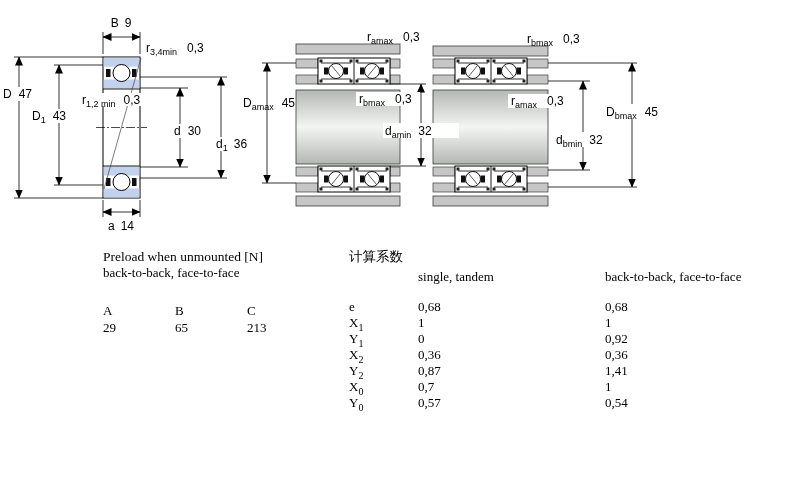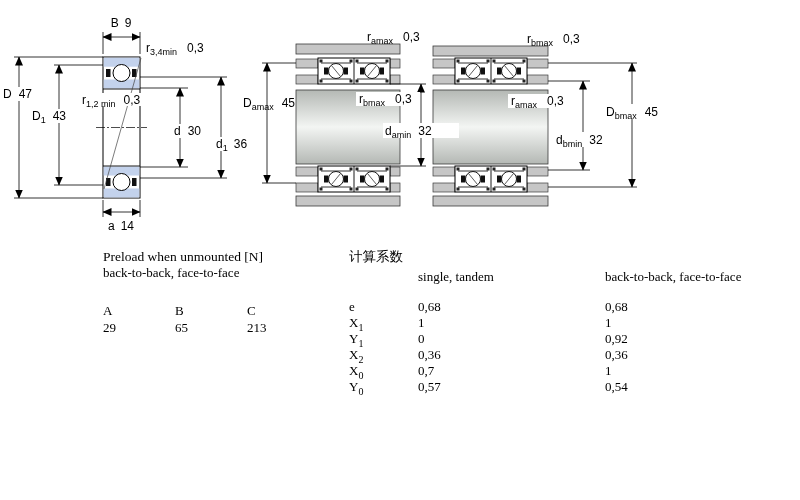--- a/index.html
+++ b/index.html
@@ -261,20 +261,25 @@
       <span class="fl"><span>Y</span><sub>1</sub></span>
       <span class="fv1">0</span>
       <span class="fv2">0,92</span>
     </div>
     <div class="frow">
       <span class="fl"><span>X</span><sub>2</sub></span>
       <span class="fv1">0,36</span>
       <span class="fv2">0,36</span>
     </div>
     <div class="frow">
+      <span class="fl"><span>Y</span><sub>2</sub></span>
+      <span class="fv1">0,87</span>
+      <span class="fv2">1,41</span>
+    </div>
+    <div class="frow">
       <span class="fl"><span>X</span><sub>0</sub></span>
       <span class="fv1">0,7</span>
       <span class="fv2">1</span>
     </div>
     <div class="frow">
       <span class="fl"><span>Y</span><sub>0</sub></span>
       <span class="fv1">0,57</span>
       <span class="fv2">0,54</span>
     </div>
   </div>

